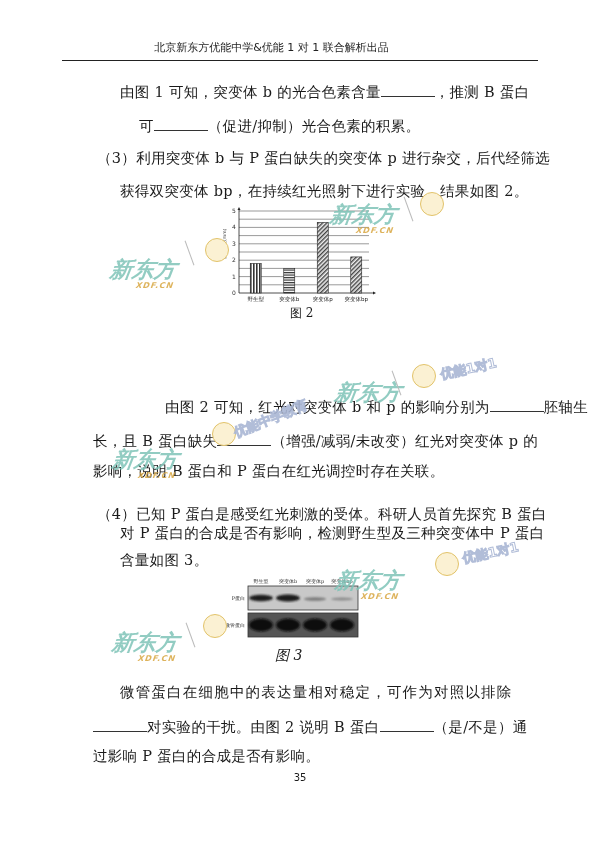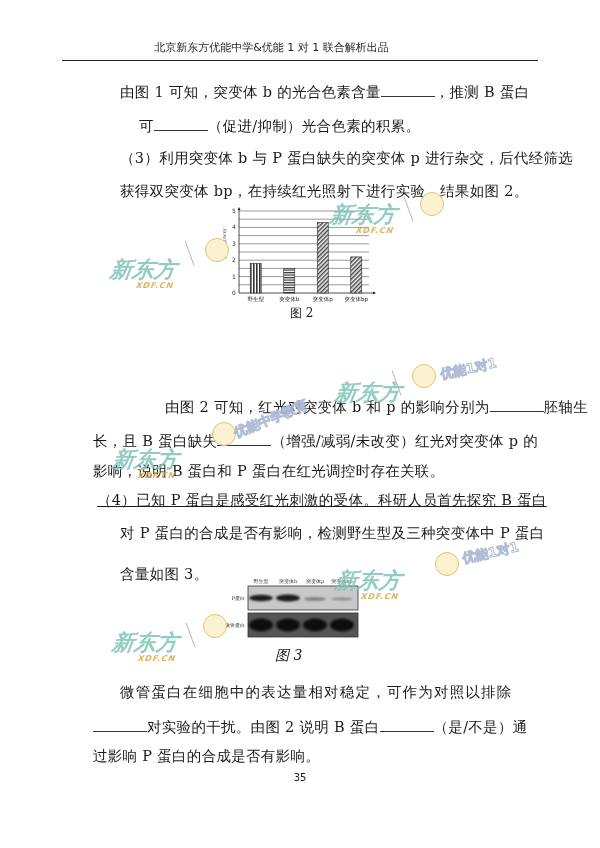--- a/index.html
+++ b/index.html
@@ -31,21 +31,21 @@
 <div class="header">北京新东方优能中学&amp;优能 1 对 1 联合解析出品</div>
 <div class="header-rule"></div>
 
 <div class="line" style="top:82px; left:120px;">
   <span>由图 1 可知，突变体 b 的光合色素含量</span><span class="blank" style="width:54px"></span><span>，推测 B 蛋白</span>
 </div>
 <div class="line" style="top:116px; left:120px;margin-left:19px;">
   <span>可</span><span class="blank" style="width:54px"></span><span>（促进/抑制）光合色素的积累。</span>
 </div>
 
-<div class="line" style="top:149px; left:97px;margin-left:23px;">（3）利用突变体 b 与 P 蛋白缺失的突变体 p 进行杂交，后代经筛选</div>
+<div class="line" style="top:149px; left:97px;">（3）利用突变体 b 与 P 蛋白缺失的突变体 p 进行杂交，后代经筛选</div>
 <div class="line" style="top:182px; left:120px;">获得双突变体 bp，在持续红光照射下进行实验，结果如图 2。</div>
 
 <svg class="chart" viewBox="0 0 156 96">
   <defs>
     <pattern id="vstripe" width="3" height="3" patternUnits="userSpaceOnUse">
       <rect width="3" height="3" fill="#fff"></rect>
         <rect width="1.6" height="3" fill="#333"></rect>
     </pattern>
     <pattern id="hstripe" width="3" height="2.5" patternUnits="userSpaceOnUse">
       <rect width="3" height="2.5" fill="#fff"></rect>
@@ -97,23 +97,23 @@
 <div class="fig-caption" style="top:305px; left:290px;">图 2</div>
 
 <div class="line" style="top:397px; left:120px;margin-left:45px;">
   <span>由图 2 可知，红光对突变体 b 和 p 的影响分别为</span><span class="blank" style="width:54px"></span><span>胚轴生</span>
 </div>
 <div class="line" style="top:431px; left:93px;">
   <span>长，且 B 蛋白缺失</span><span class="blank" style="width:54px"></span><span>（增强/减弱/未改变）红光对突变体 p 的</span>
 </div>
 <div class="line" style="top:462px; left:93px;">影响，说明 B 蛋白和 P 蛋白在红光调控时存在关联。</div>
 
-<div class="line" style="top:491px; left:97px;text-decoration:underline;">（4）已知 P 蛋白是感受红光刺激的受体。科研人员首先探究 B 蛋白</div>
+<div class="line" style="top:505px; left:97px;">（4）已知 P 蛋白是感受红光刺激的受体。科研人员首先探究 B 蛋白</div>
 <div class="line" style="top:524px; left:120px;">对 P 蛋白的合成是否有影响，检测野生型及三种突变体中 P 蛋白</div>
-<div class="line" style="top:565px; left:120px;">含量如图 3。</div>
+<div class="line" style="top:551px; left:120px;">含量如图 3。</div>
 
 <svg class="blot" viewBox="0 0 148 70">
   <defs>
     <filter id="blur1">
         <feGaussianBlur stdDeviation="1.2"></feGaussianBlur>
       </filter>
   </defs>
   <g id="lane-labels" font-size="5" fill="#333" font-family="DejaVu Serif, serif" text-anchor="middle">
       <text x="49" y="8">野生型</text>
       <text x="76" y="8">突变体b</text>

